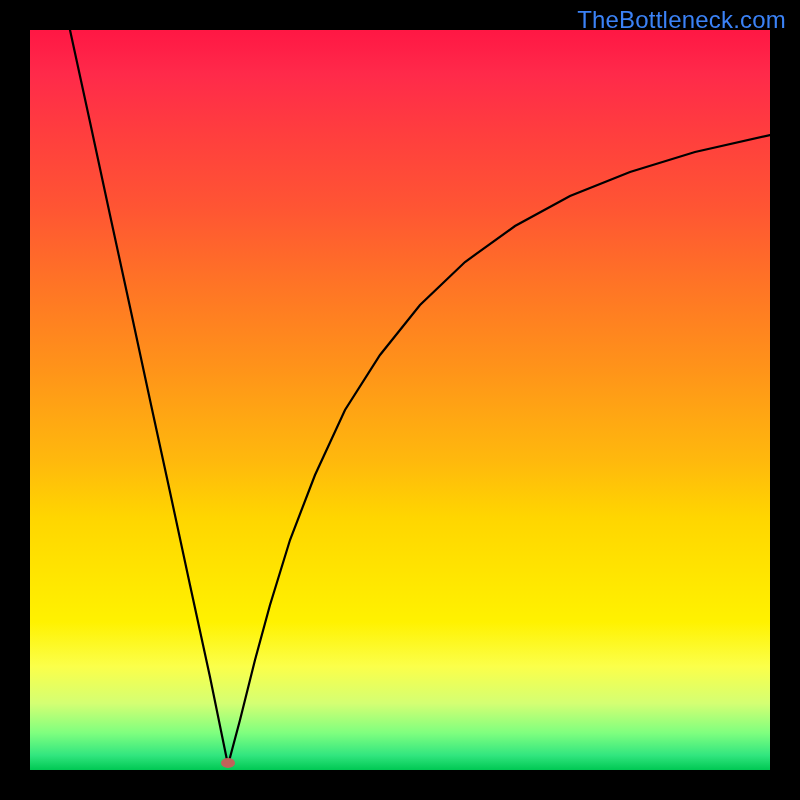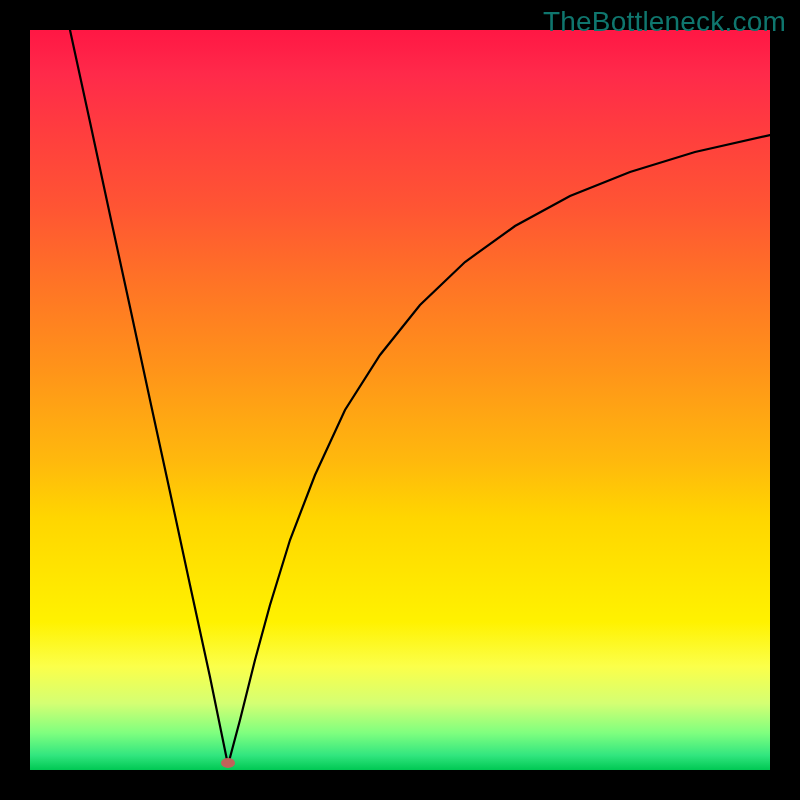--- a/index.html
+++ b/index.html
@@ -48,22 +48,22 @@
     top: 30px;
     width: 740px;
     height: 740px;
     pointer-events: none;
   }
   .watermark {
     position: absolute;
     top: 6px;
     right: 14px;
     font-family: Arial, Helvetica, sans-serif;
-    font-size: 28px;
-    color: #0f766e;
+    font-size: 24px;
+    color: #3b82f6;
     letter-spacing: 0.2px;
     user-select: none;
   }
 </style>
 </head>
 <body>
 
 <div class="frame">
 
   <div class="plot-area"></div>

